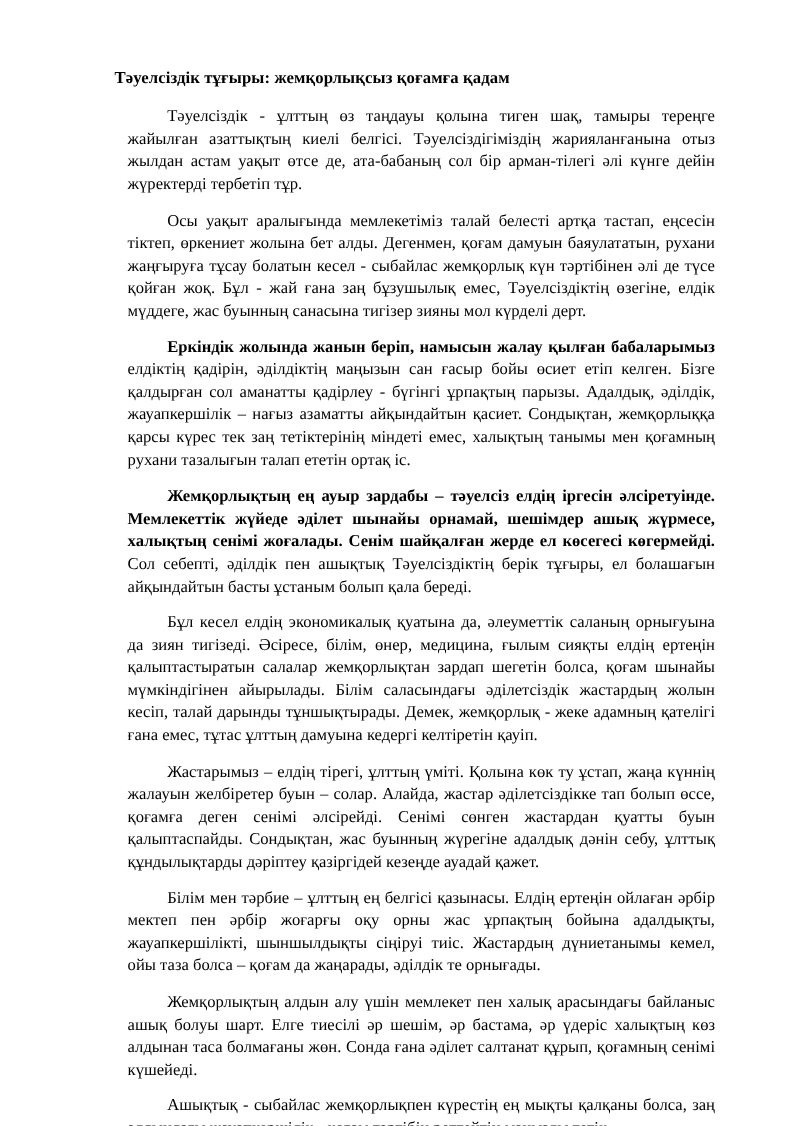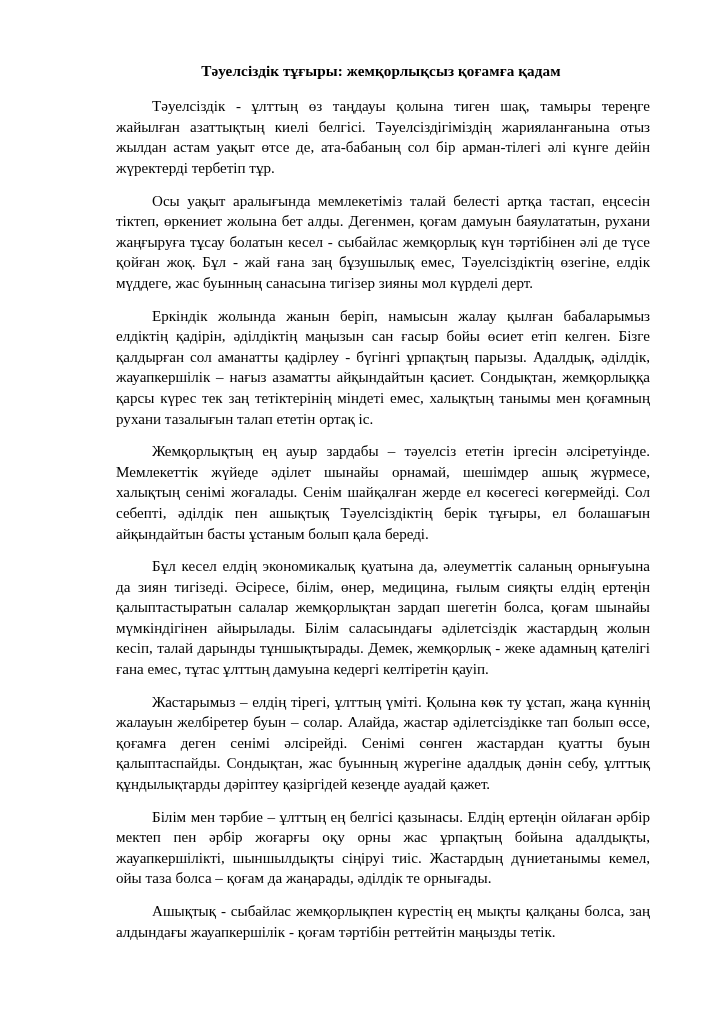--- a/index.html
+++ b/index.html
@@ -16,21 +16,20 @@
   }
   .page {
     position: relative;
     width: 724px;
     height: 1024px;
     background: #ffffff;
     box-sizing: border-box;
     padding: 62px 62px 0 104px;
   }
   .doc-title {
-    text-align: center;
     font-weight: bold;
     font-size: 15.2px;
     line-height: 1.2;
     margin: 0 0 16px 0;
     letter-spacing: 0.1px;
     padding-right: 4px;
   }
   .body-block {
     width: 558px;
   }
@@ -39,34 +38,35 @@
     text-align: justify;
     text-justify: inter-word;
     font-size: 15.1px;
     line-height: 20.6px;
     text-indent: 36px;
     hyphens: none;
     -webkit-hyphens: none;
   }
   p.para b,
   p.para .bold {
-    font-weight: normal;
+    font-weight: bold;
   }
 </style>
 </head>
 <body>
 
 <div class="page">
 
   <h1 class="doc-title">Тәуелсіздік тұғыры: жемқорлықсыз қоғамға қадам</h1>
 
   <div class="body-block">
       <p class="para"><span>Тәуелсіздік - ұлттың өз таңдауы қолына тиген шақ, тамыры тереңге жайылған азаттықтың киелі белгісі. Тәуелсіздігіміздің жарияланғанына отыз жылдан астам уақыт өтсе де, ата-бабаның сол бір арман-тілегі әлі күнге дейін жүректерді тербетіп тұр.</span></p>
       <p class="para"><span>Осы уақыт аралығында мемлекетіміз талай белесті артқа тастап, еңсесін тіктеп, өркениет жолына бет алды. Дегенмен, қоғам дамуын баяулататын, рухани жаңғыруға тұсау болатын кесел - сыбайлас жемқорлық күн тәртібінен әлі де түсе қойған жоқ. Бұл - жай ғана заң бұзушылық емес, Тәуелсіздіктің өзегіне, елдік мүддеге, жас буынның санасына тигізер зияны мол күрделі дерт.</span></p>
       <p class="para"><b>Еркіндік жолында жанын беріп, намысын жалау қылған бабаларымыз </b><span>елдіктің қадірін, әділдіктің маңызын сан ғасыр бойы өсиет етіп келген. Бізге қалдырған сол аманатты қадірлеу - бүгінгі ұрпақтың парызы. Адалдық, әділдік, жауапкершілік – нағыз азаматты айқындайтын қасиет. Сондықтан, жемқорлыққа қарсы күрес тек заң тетіктерінің міндеті емес, халықтың танымы мен қоғамның рухани тазалығын талап ететін ортақ іс.</span></p>
-      <p class="para"><b>Жемқорлықтың ең ауыр зардабы – тәуелсіз ететін іргесін әлсіретуінде. Мемлекеттік жүйеде әділет шынайы орнамай, шешімдер ашық жүрмесе, халықтың сенімі жоғалады. Сенім шайқалған жерде ел көсегесі көгермейді. </b><span>Сол себепті, әділдік пен ашықтық Тәуелсіздіктің берік тұғыры, ел болашағын айқындайтын басты ұстаным болып қала береді.</span></p>
+      <p class="para"><b>Жемқорлықтың ең ауыр зардабы – тәуелсіз елдің іргесін әлсіретуінде. Мемлекеттік жүйеде әділет шынайы орнамай, шешімдер ашық жүрмесе, халықтың сенімі жоғалады. Сенім шайқалған жерде ел көсегесі көгермейді. </b><span>Сол себепті, әділдік пен ашықтық Тәуелсіздіктің берік тұғыры, ел болашағын айқындайтын басты ұстаным болып қала береді.</span></p>
       <p class="para"><span>Бұл кесел елдің экономикалық қуатына да, әлеуметтік саланың орнығуына да зиян тигізеді. Әсіресе, білім, өнер, медицина, ғылым сияқты елдің ертеңін қалыптастыратын салалар жемқорлықтан зардап шегетін болса, қоғам шынайы мүмкіндігінен айырылады. Білім саласындағы әділетсіздік жастардың жолын кесіп, талай дарынды тұншықтырады. Демек, жемқорлық - жеке адамның қателігі ғана емес, тұтас ұлттың дамуына кедергі келтіретін қауіп.</span></p>
       <p class="para"><span>Жастарымыз – елдің тірегі, ұлттың үміті. Қолына көк ту ұстап, жаңа күннің жалауын желбіретер буын – солар. Алайда, жастар әділетсіздікке тап болып өссе, қоғамға деген сенімі әлсірейді. Сенімі сөнген жастардан қуатты буын қалыптаспайды. Сондықтан, жас буынның жүрегіне адалдық дәнін себу, ұлттық құндылықтарды дәріптеу қазіргідей кезеңде ауадай қажет.</span></p>
       <p class="para"><span>Білім мен тәрбие – ұлттың ең белгісі қазынасы. Елдің ертеңін ойлаған әрбір мектеп пен әрбір жоғарғы оқу орны жас ұрпақтың бойына адалдықты, жауапкершілікті, шыншылдықты сіңіруі тиіс. Жастардың дүниетанымы кемел, ойы таза болса – қоғам да жаңарады, әділдік те орнығады.</span></p>
+      <p class="para"><span>Жемқорлықтың алдын алу үшін мемлекет пен халық арасындағы байланыс ашық болуы шарт. Елге тиесілі әр шешім, әр бастама, әр үдеріс халықтың көз алдынан таса болмағаны жөн. Сонда ғана әділет салтанат құрып, қоғамның сенімі күшейеді.</span></p>
       <p class="para"><span>Ашықтық - сыбайлас жемқорлықпен күрестің ең мықты қалқаны болса, заң алдындағы жауапкершілік  - қоғам тәртібін реттейтін маңызды тетік.</span></p>
     </div>
 
 </div>
 
 </body></html>

